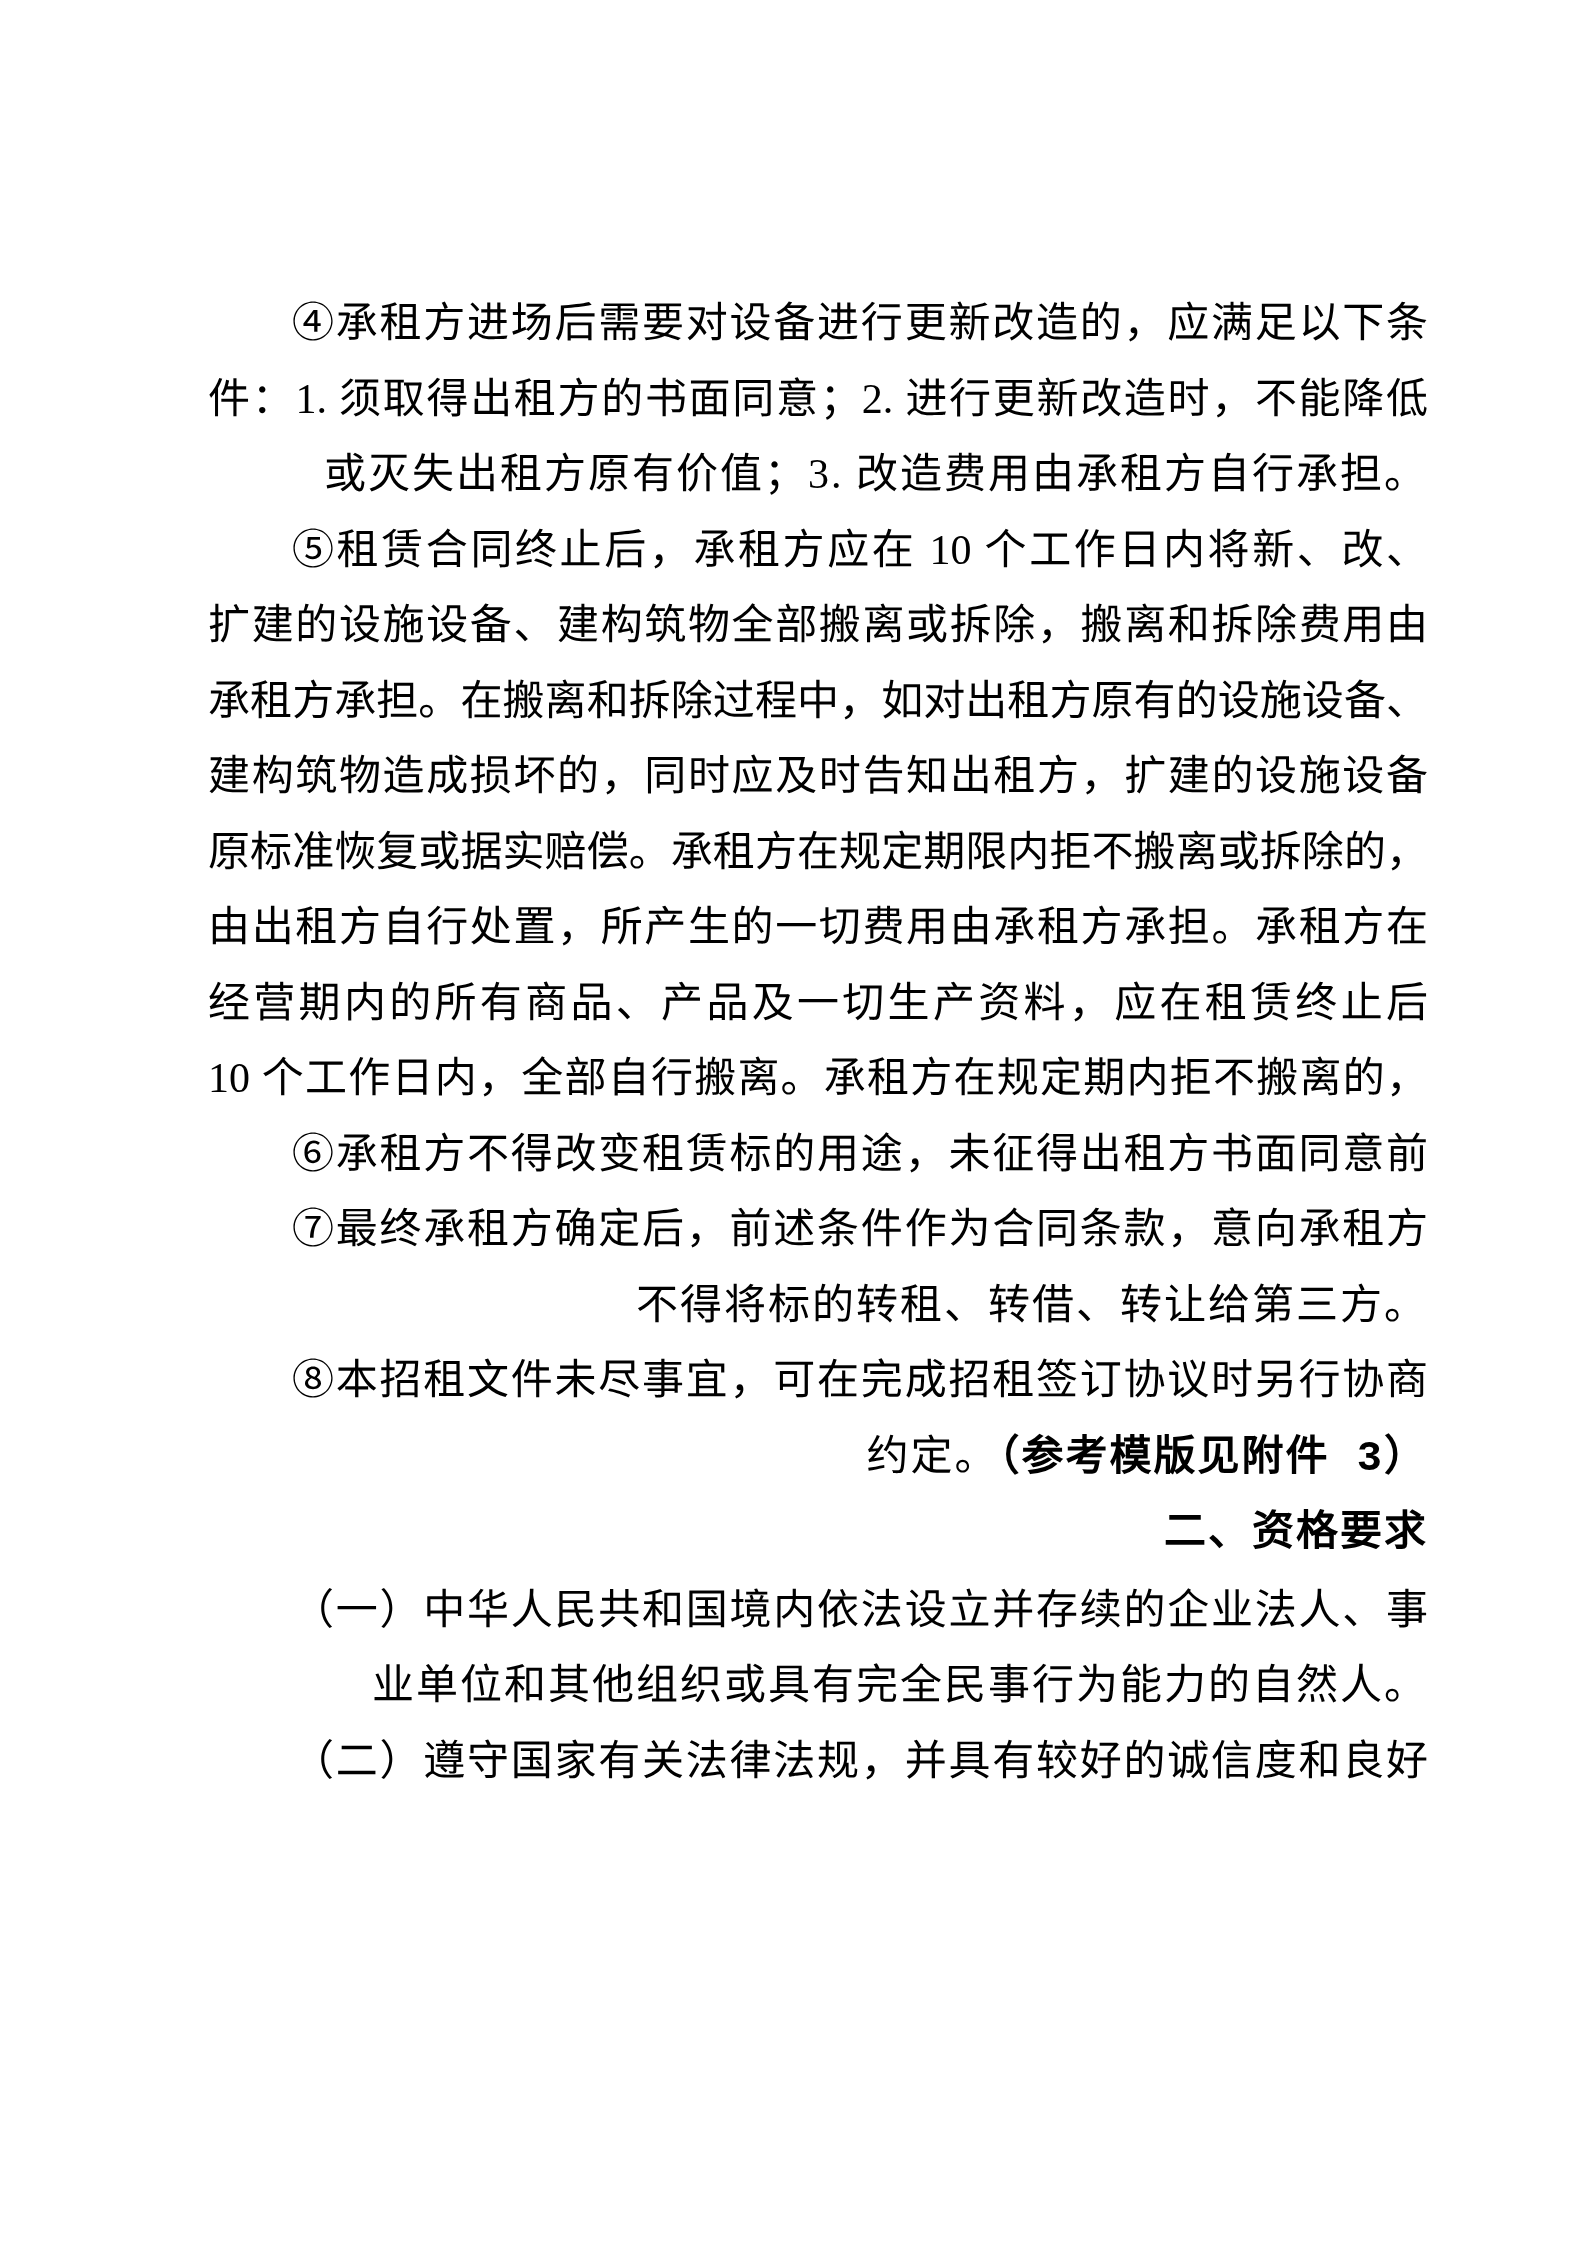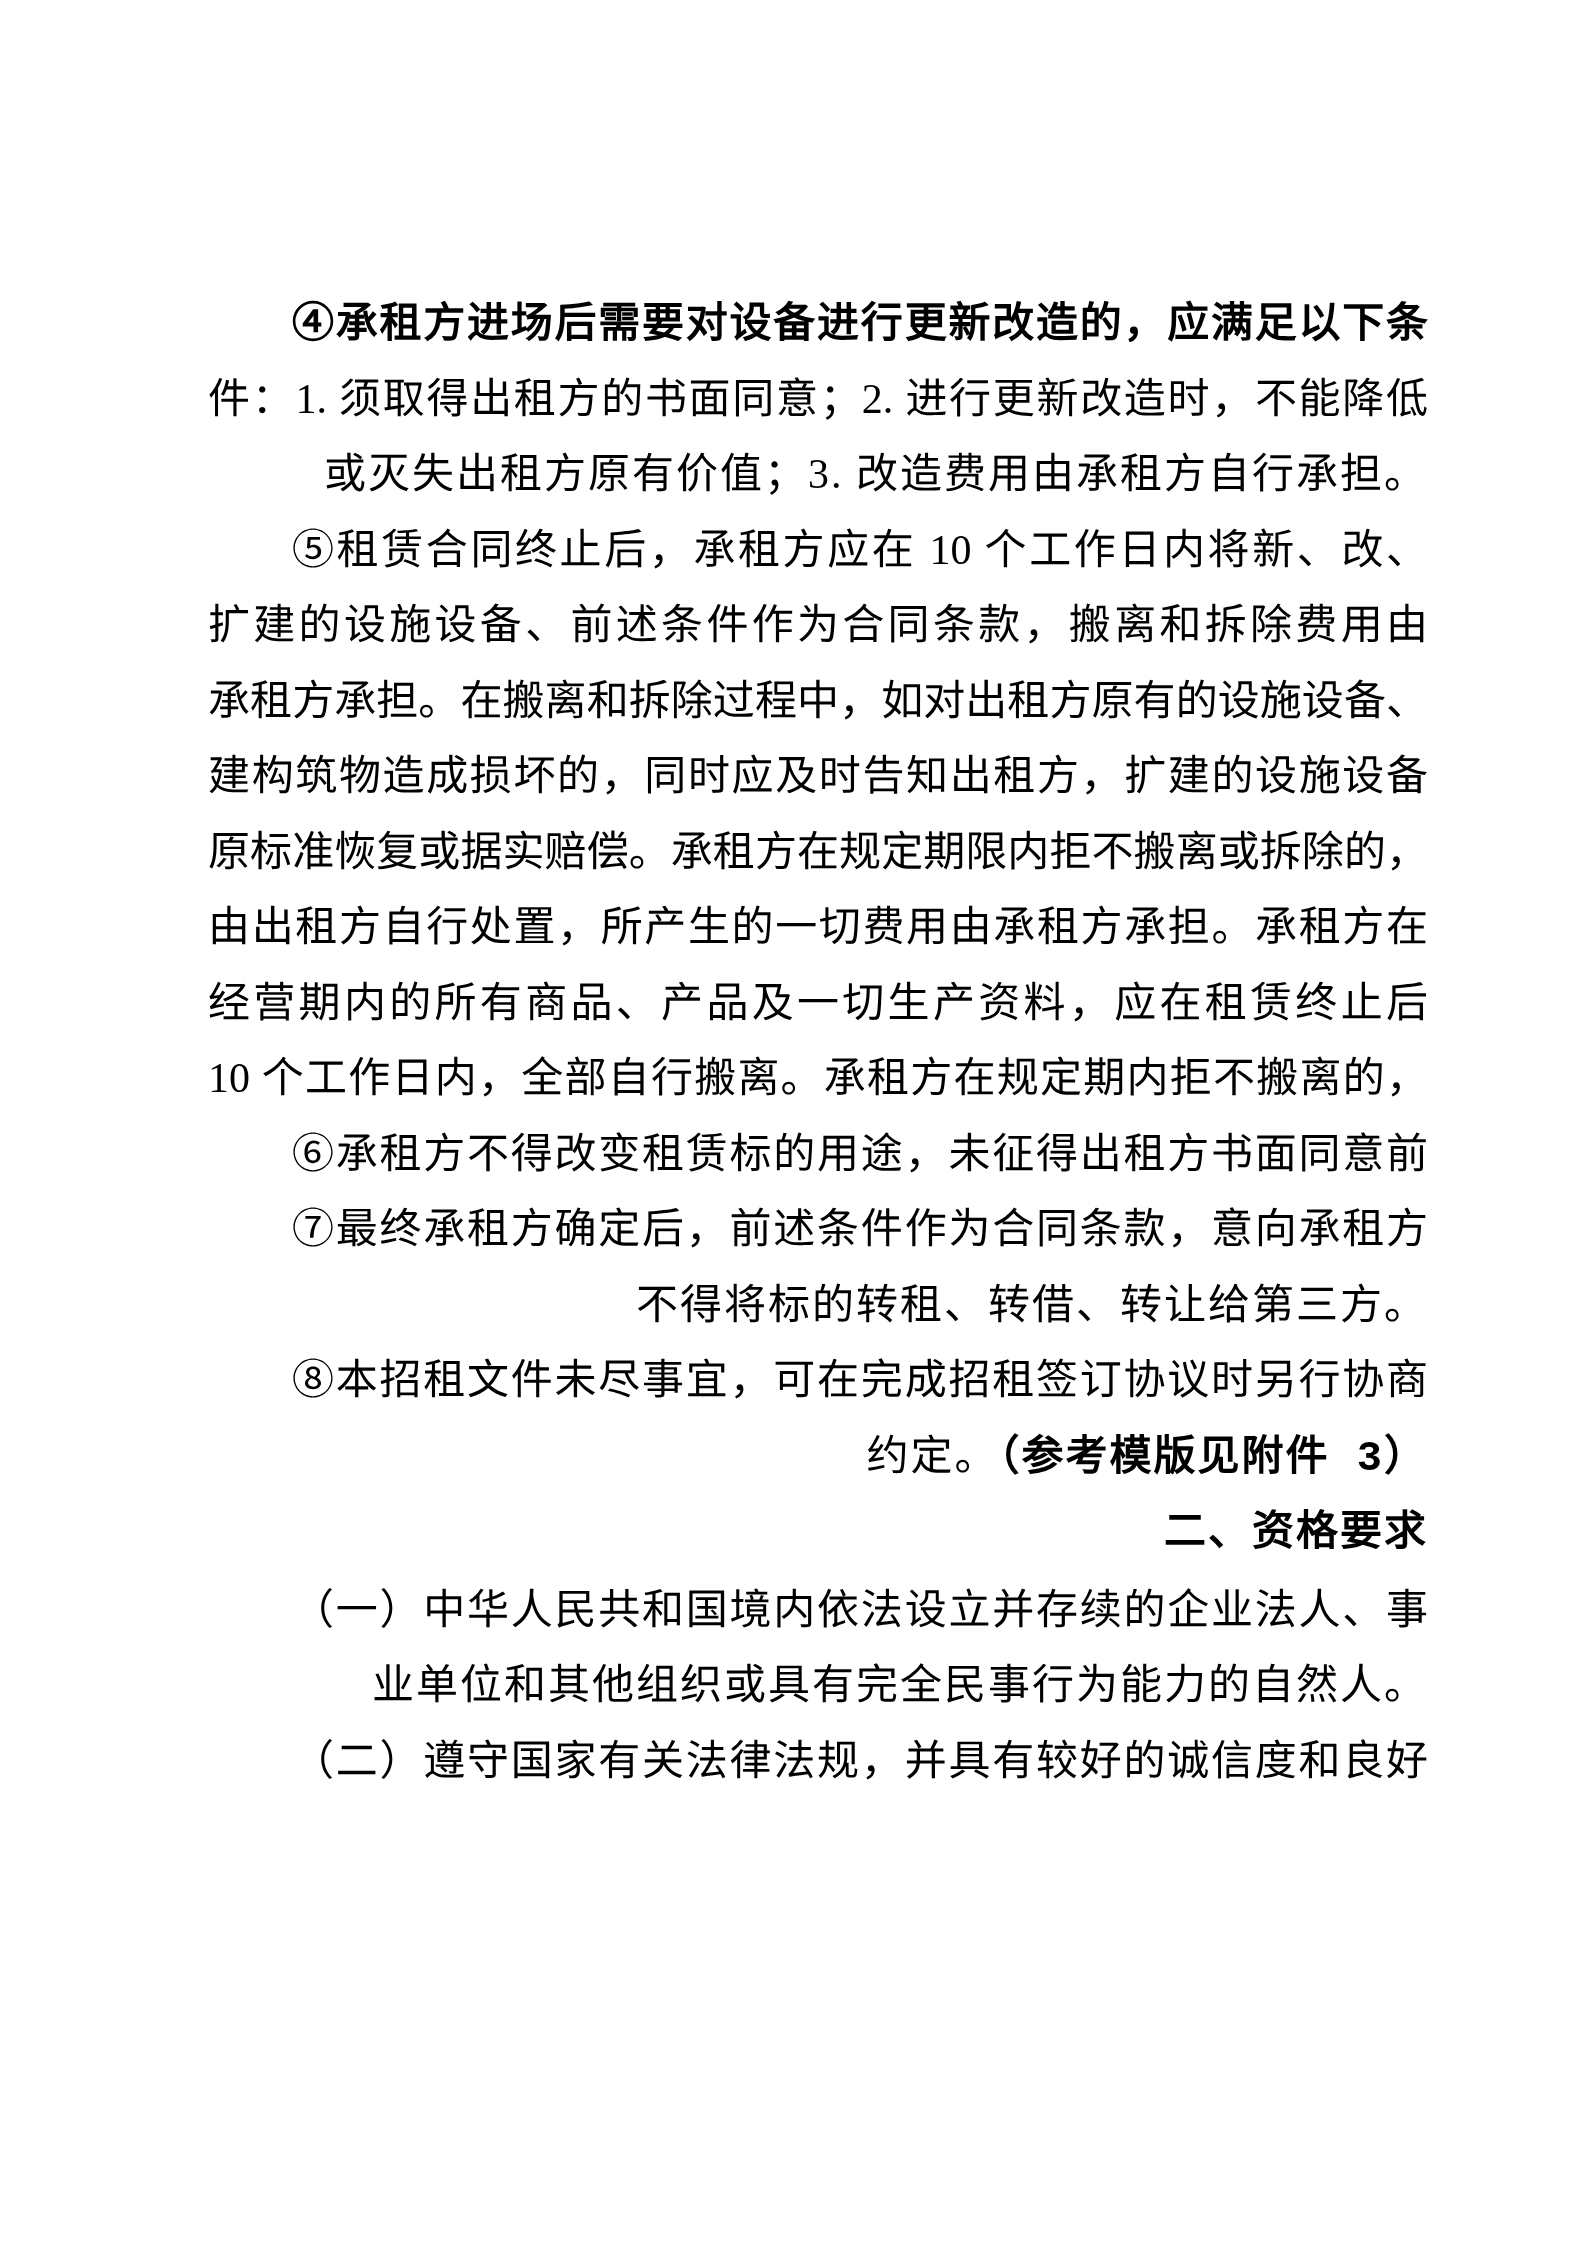--- a/index.html
+++ b/index.html
@@ -39,25 +39,25 @@
   .bold {
     font-family: Liberation Mono, monospace;
     font-weight: 700;
   }
 </style>
 </head>
 <body>
 
 <div class="page">
   <div class="doc">
-      <div class="line fill" style="text-indent: 84px; font-weight: bold;">④承租方进场后需要对设备进行更新改造的，应满足以下条</div>
+      <div class="line fill" style="text-indent: 84px;">④承租方进场后需要对设备进行更新改造的，应满足以下条</div>
       <div class="line fill">件：1. 须取得出租方的书面同意；2. 进行更新改造时，不能降低</div>
       <div class="line end">或灭失出租方原有价值；3. 改造费用由承租方自行承担。</div>
       <div class="line fill" style="text-indent: 84px;">⑤租赁合同终止后，承租方应在 10 个工作日内将新、改、</div>
-      <div class="line fill">扩建的设施设备、前述条件作为合同条款，搬离和拆除费用由</div>
+      <div class="line fill">扩建的设施设备、建构筑物全部搬离或拆除，搬离和拆除费用由</div>
       <div class="line fill">承租方承担。在搬离和拆除过程中，如对出租方原有的设施设备、</div>
       <div class="line fill">建构筑物造成损坏的，同时应及时告知出租方，扩建的设施设备</div>
       <div class="line fill">原标准恢复或据实赔偿。承租方在规定期限内拒不搬离或拆除的，</div>
       <div class="line fill">由出租方自行处置，所产生的一切费用由承租方承担。承租方在</div>
       <div class="line fill">经营期内的所有商品、产品及一切生产资料，应在租赁终止后</div>
       <div class="line fill">10 个工作日内，全部自行搬离。承租方在规定期内拒不搬离的，</div>
       <div class="line fill" style="text-indent: 84px;">⑥承租方不得改变租赁标的用途，未征得出租方书面同意前</div>
       <div class="line fill" style="text-indent: 84px;">⑦最终承租方确定后，前述条件作为合同条款，意向承租方</div>
       <div class="line end">不得将标的转租、转借、转让给第三方。</div>
       <div class="line fill" style="text-indent: 84px;">⑧本招租文件未尽事宜，可在完成招租签订协议时另行协商</div>

